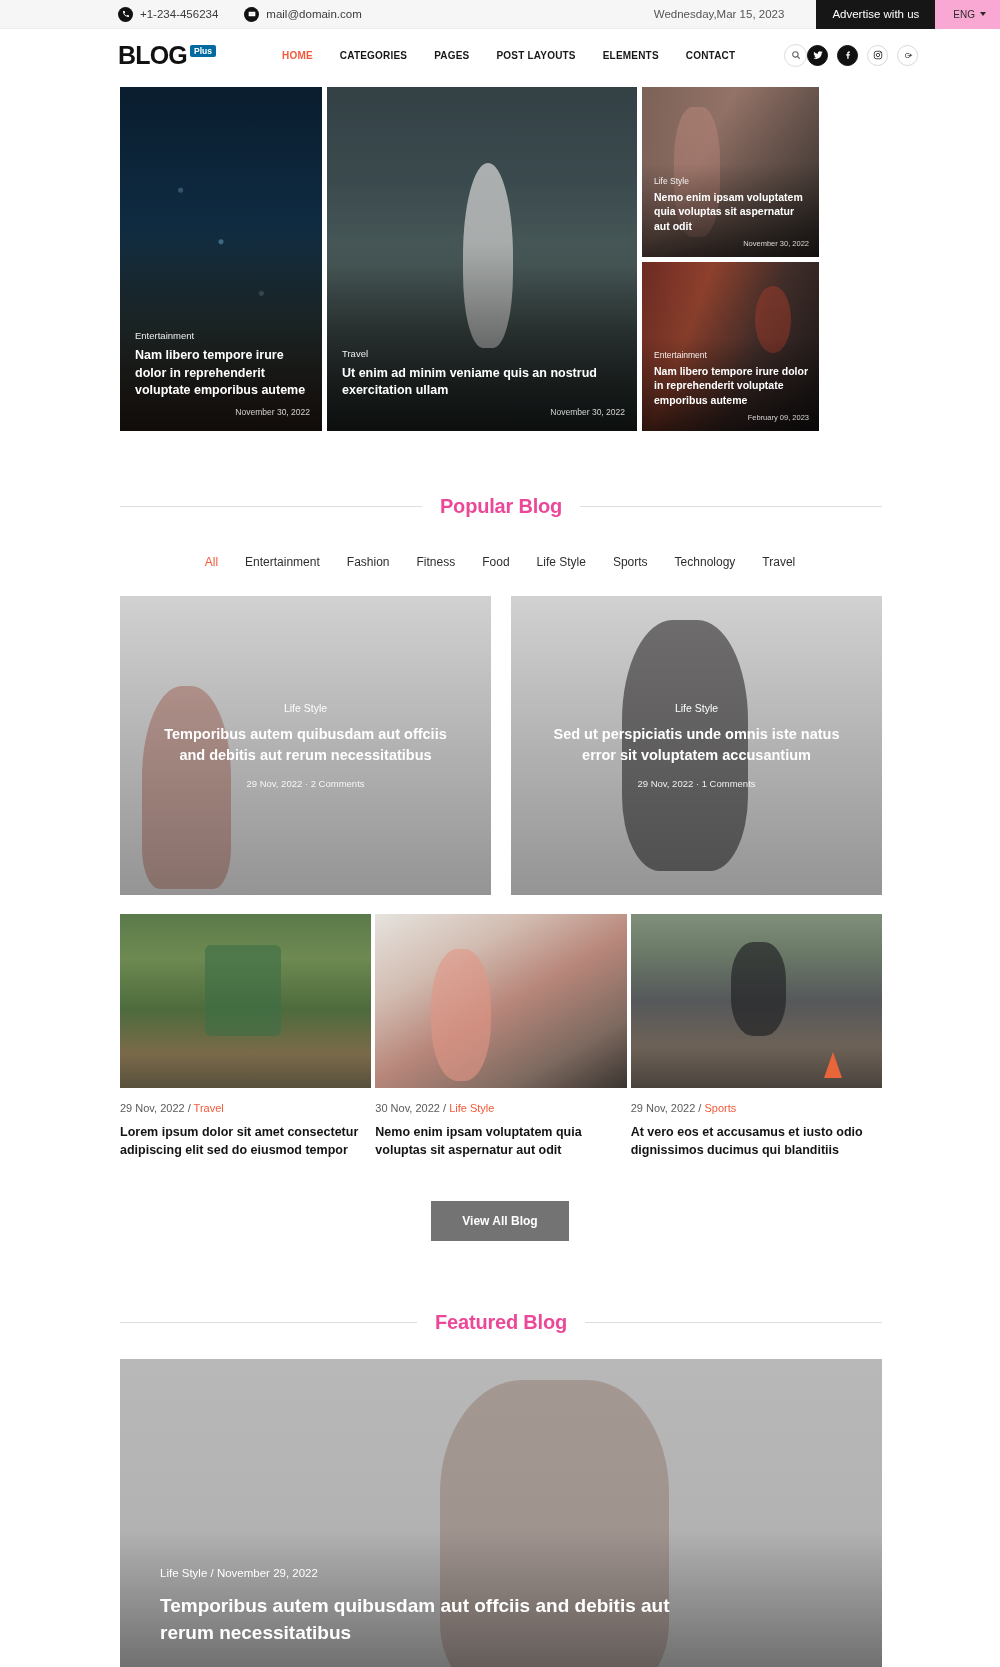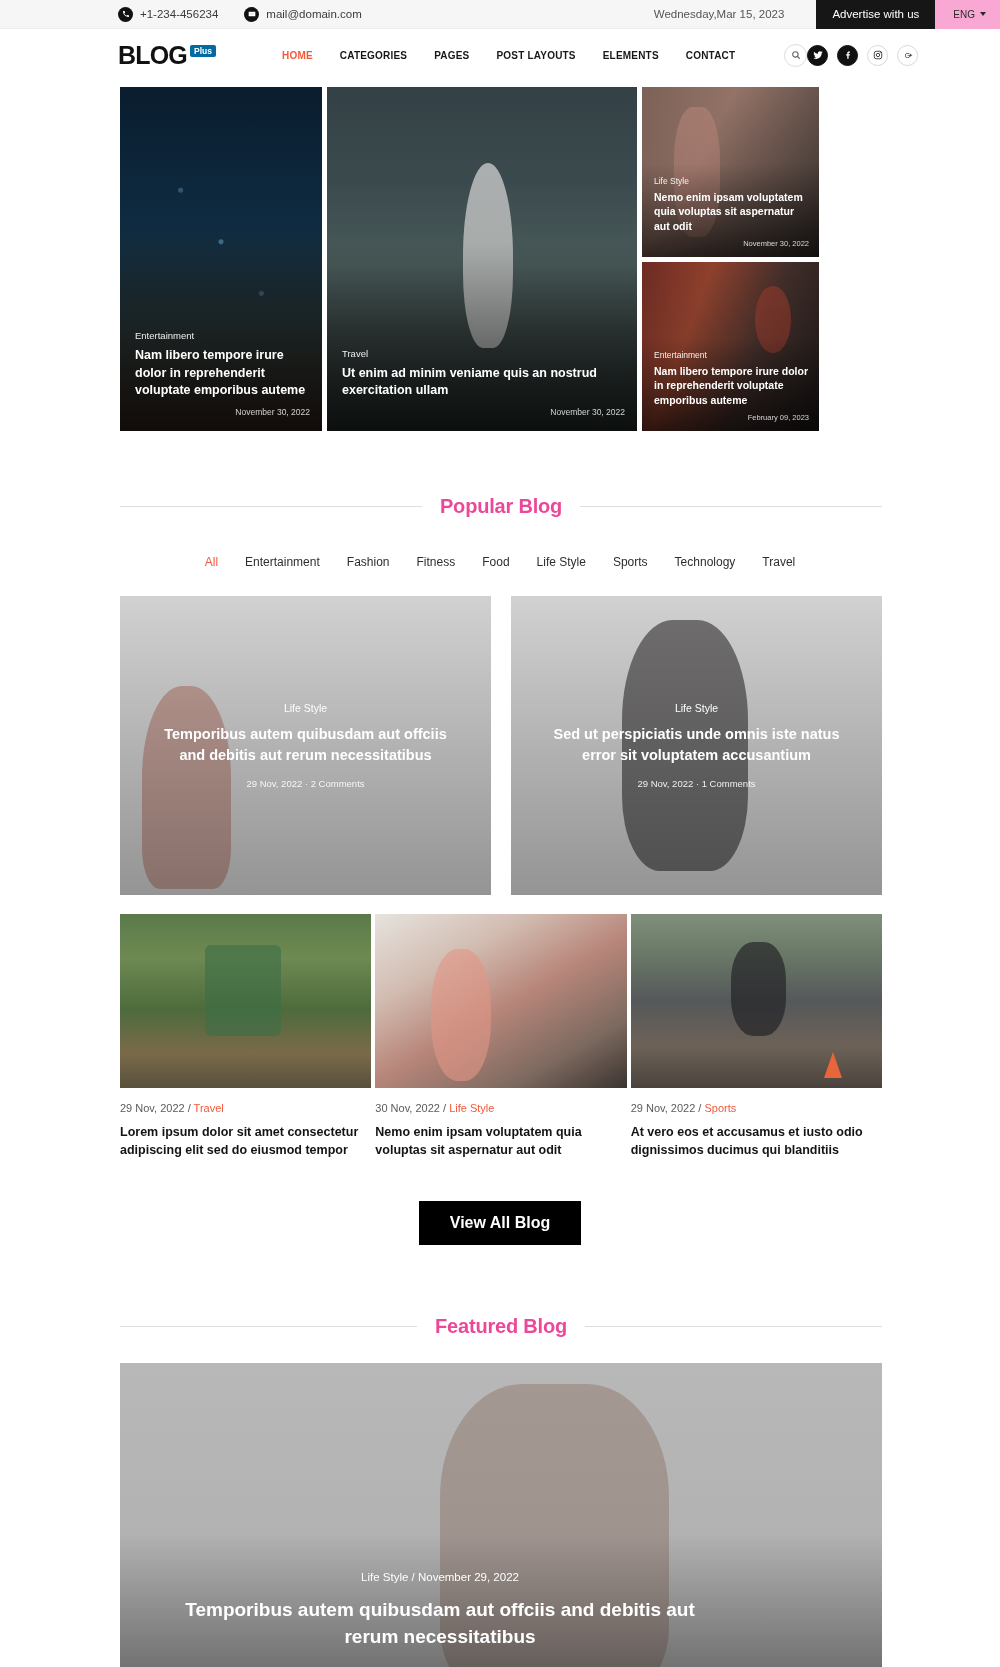--- a/index.html
+++ b/index.html
@@ -163,31 +163,31 @@
   .ph-cycle::after { content:""; position:absolute; left:40%; top:16%; width:22%; height:54%; border-radius:40%; background: rgba(30,30,34,.65); }
   .ph-cycle::before { content:""; position:absolute; right:16%; bottom:6%; width:0; height:0; border-left: 9px solid transparent; border-right: 9px solid transparent; border-bottom: 26px solid #e8663a; }
 
   .smallcard .s-meta { font-size: 11px; color: #5b5b5b; margin-top: 14px; }
   .smallcard .s-meta .catlink { color: #f2593b; }
   .smallcard .s-title { font-size: 12.5px; font-weight: 700; line-height: 1.45; color: #141414; margin-top: 9px; }
 
   
   .viewall-wrap { display: flex; justify-content: center; margin-top: 42px; }
   .viewall {
-    background: #000000; color: #fff; font-size: 16px; font-weight: 700;
+    background: #737373; color: #fff; font-size: 12px; font-weight: 700;
     padding: 13px 31px; border: none; cursor: pointer;
   }
 
   
   .feat-head { margin-top: 70px; }
   .featured {
     margin: 25px 118px 0 120px; height: 340px; position: relative; overflow: hidden;
   }
   .featured .shade { position: absolute; inset: 0; background: linear-gradient(to bottom, rgba(0,0,0,.28) 0%, rgba(0,0,0,.30) 50%, rgba(0,0,0,.62) 100%); }
-  .featured .cap { position: absolute; left: 40px; bottom: 52px; color: #fff; z-index: 3; max-width: 560px; text-align: center; }
+  .featured .cap { position: absolute; left: 40px; bottom: 52px; color: #fff; z-index: 3; max-width: 560px; }
   .featured .cat { font-size: 11.5px; margin-bottom: 14px; }
   .featured .ttl { font-size: 19px; font-weight: 700; line-height: 1.42; }
   .ph-feat { background: linear-gradient(145deg, #5f6b52 0%, #7e7a60 22%, #a08878 46%, #7b6257 70%, #2f2a27 100%); }
   .ph-feat::after { content:""; position:absolute; left:42%; top:6%; width:30%; height:92%; border-radius:36% 36% 22% 22%; background: rgba(196,158,142,.45); }
 </style>
 </head>
 <body>
 
 <div class="topbar">
   <div class="topbar-left">

